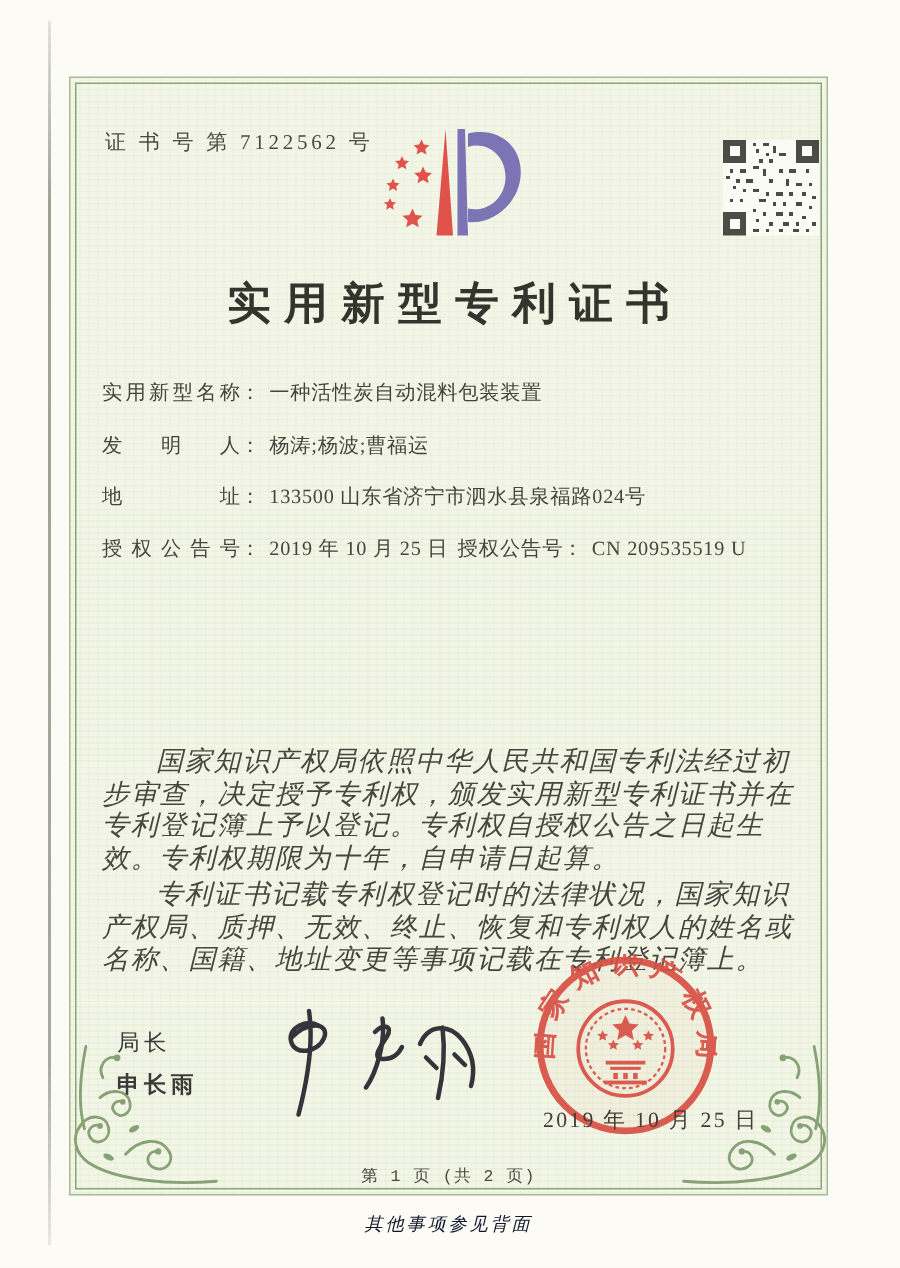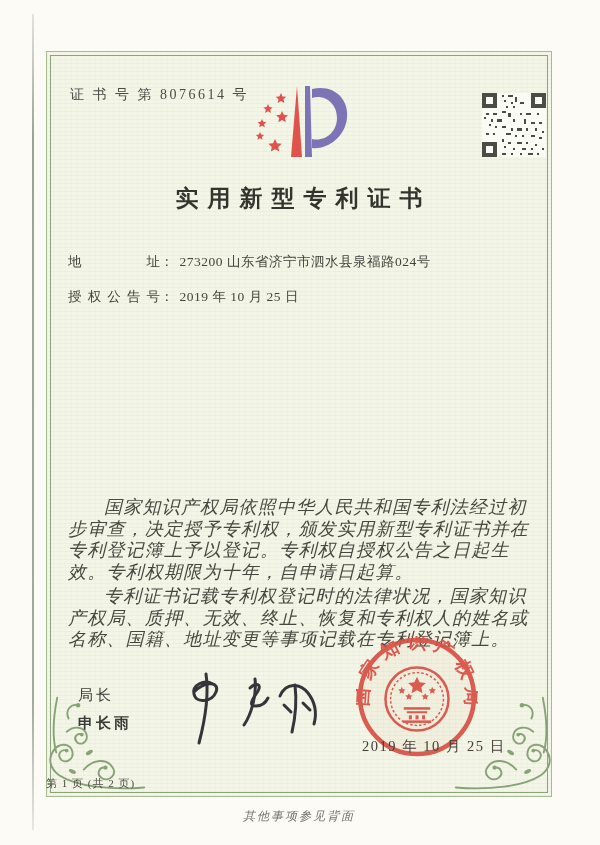--- a/index.html
+++ b/index.html
@@ -23,21 +23,21 @@
   .frame-inner{position:absolute;inset:3px;border:1.5px solid #8aa37a;}
   .ornament{position:absolute;width:104px;height:104px;}
   .orn-bl{left:44px;top:692px;}
   .orn-br{left:452px;top:692px;transform:scaleX(-1);}
 
   .cert-no{position:absolute;left:70px;top:86px;font-size:14px;letter-spacing:2.5px;color:#4a4a46;}
   .logo{position:absolute;left:250px;top:83px;}
   .qr{position:absolute;left:482px;top:93px;}
 
   .title{position:absolute;left:46px;top:183px;width:506px;text-align:center;
-    font-size:23px;font-weight:600;letter-spacing:9px;text-indent:9px;color:#34342f;}
+    font-size:29px;font-weight:600;letter-spacing:9px;text-indent:9px;color:#34342f;}
 
   .fields{position:absolute;left:68px;top:252px;width:476px;font-size:13.5px;color:#45443e;}
   .frow{position:relative;margin-bottom:14.5px;line-height:20px;white-space:nowrap;}
   .flabel{display:inline-block;width:92px;text-align:justify;text-align-last:justify;vertical-align:top;}
   .colon{display:inline-block;margin-right:6px;}
   .fvalue{letter-spacing:.5px;}
   .grant-no{position:absolute;left:237px;top:0;}
   .grant-no .flabel{width:70px;}
 
   .body-text{position:absolute;left:68px;top:497px;width:474px;
@@ -47,24 +47,24 @@
 
   .sign-title{position:absolute;left:78px;top:686px;font-size:15px;letter-spacing:3px;
     font-family:Liberation Mono, monospace;color:#3b3b38;font-weight:500;}
   .sign-name{position:absolute;left:78px;top:714px;font-size:15px;letter-spacing:3px;
     font-family:"Liberation Sans","DejaVu Sans",sans-serif;color:#3b3b38;font-weight:700;}
   .signature{position:absolute;left:168px;top:672px;}
 
   .seal{position:absolute;left:356px;top:636px;}
   .seal-date{position:absolute;left:362px;top:737px;font-size:14.5px;letter-spacing:1.5px;color:#453d37;}
 
-  .page-no{position:absolute;left:46px;top:776px;width:506px;
-    font-size:11px;letter-spacing:1px;color:#4a4a42;}
+  .page-no{position:absolute;left:46px;top:776px;width:506px;text-align:center;
+    font-size:11px;letter-spacing:1px;color:#4a4a42;font-family:Liberation Mono, monospace;}
   .footer-note{position:absolute;left:46px;top:808px;width:506px;text-align:center;
-    font-size:12px;letter-spacing:2px;font-style:italic;color:#737373;}
+    font-size:12px;letter-spacing:2px;font-style:italic;color:#0f172a;}
 </style>
 </head>
 <body>
 
 <div class="scan-edge"></div>
 
 <div class="frame">
   <div class="frame-inner"></div>
 </div>
 
@@ -98,21 +98,21 @@
   <g fill="#87a276">
     <circle cx="36" cy="14" r="2.4"></circle>
     <circle cx="24" cy="62" r="2"></circle>
     <circle cx="40" cy="45" r="2"></circle>
     <circle cx="65" cy="80" r="2.2"></circle>
     <ellipse cx="48" cy="64" rx="4" ry="2" transform="rotate(-30 48 64)"></ellipse>
     <ellipse cx="30" cy="84" rx="4" ry="2" transform="rotate(25 30 84)"></ellipse>
   </g>
 </svg>
 
-<div class="cert-no">证 书 号 第 8076614 号</div>
+<div class="cert-no">证 书 号 第 7122562 号</div>
 
 <svg class="logo" width="104" height="82" viewBox="0 0 104 82">
   <g fill="#e0524c">
     <polygon points="47,3 41,74 52,74"></polygon>
     <path d="M31,10 l1.6,3.4 3.7,.4 -2.8,2.5 .8,3.7 -3.3,-1.9 -3.3,1.9 .8,-3.7 -2.8,-2.5 3.7,-.4 z"></path>
     <path d="M18,21 l1.4,3 3.3,.4 -2.5,2.2 .7,3.3 -2.9,-1.7 -2.9,1.7 .7,-3.3 -2.5,-2.2 3.3,-.4 z"></path>
     <path d="M32,28 l1.8,3.8 4.2,.5 -3.1,2.8 .9,4.1 -3.8,-2.2 -3.7,2.2 .9,-4.1 -3.1,-2.8 4.2,-.5 z"></path>
     <path d="M12,36 l1.3,2.8 3.1,.35 -2.3,2.1 .65,3 -2.75,-1.6 -2.75,1.6 .65,-3 -2.3,-2.1 3.1,-.35 z"></path>
     <path d="M10,49 l1.2,2.6 2.9,.3 -2.2,2 .6,2.9 -2.5,-1.5 -2.5,1.5 .6,-2.9 -2.2,-2 2.9,-.3 z"></path>
     <path d="M25,56 l2,4.3 4.7,.55 -3.5,3.1 1,4.6 -4.2,-2.4 -4.2,2.4 1,-4.6 -3.5,-3.1 4.7,-.55 z"></path>
@@ -181,24 +181,33 @@
       <rect x="17" y="27" width="1" height="1"></rect>
     <rect x="21" y="27" width="2" height="1"></rect>
       <rect x="25" y="27" width="1" height="1"></rect>
   </g>
 </svg>
 
 <div class="title">实用新型专利证书</div>
 
 <div class="fields">
   <div class="frow">
-    <span class="flabel">地址</span><span class="colon">：</span><span class="fvalue">273200 山东省济宁市泗水县泉福路024号</span>
+    <span class="flabel">实用新型名称</span><span class="colon">：</span><span class="fvalue">一种活性炭自动混料包装装置</span>
+  </div>
+  <div class="frow">
+    <span class="flabel">发明人</span><span class="colon">：</span><span class="fvalue">杨涛;杨波;曹福运</span>
+  </div>
+  <div class="frow">
+    <span class="flabel">地址</span><span class="colon">：</span><span class="fvalue">133500 山东省济宁市泗水县泉福路024号</span>
   </div>
   <div class="frow">
     <span class="flabel">授权公告号</span><span class="colon">：</span><span class="fvalue">2019 年 10 月 25 日</span>
+    <span class="grant-no">
+      <span class="flabel">授权公告号</span><span class="colon">：</span><span class="fvalue">CN 209535519 U</span>
+    </span>
   </div>
 </div>
 
 <div class="body-text">
   <p>国家知识产权局依照中华人民共和国专利法经过初步审查，决定授予专利权，颁发实用新型专利证书并在专利登记簿上予以登记。专利权自授权公告之日起生效。专利权期限为十年，自申请日起算。</p>
   <p>专利证书记载专利权登记时的法律状况，国家知识产权局、质押、无效、终止、恢复和专利权人的姓名或名称、国籍、地址变更等事项记载在专利登记簿上。</p>
 </div>
 
 <div class="sign-title">局长</div>
 <div class="sign-name">申长雨</div>

